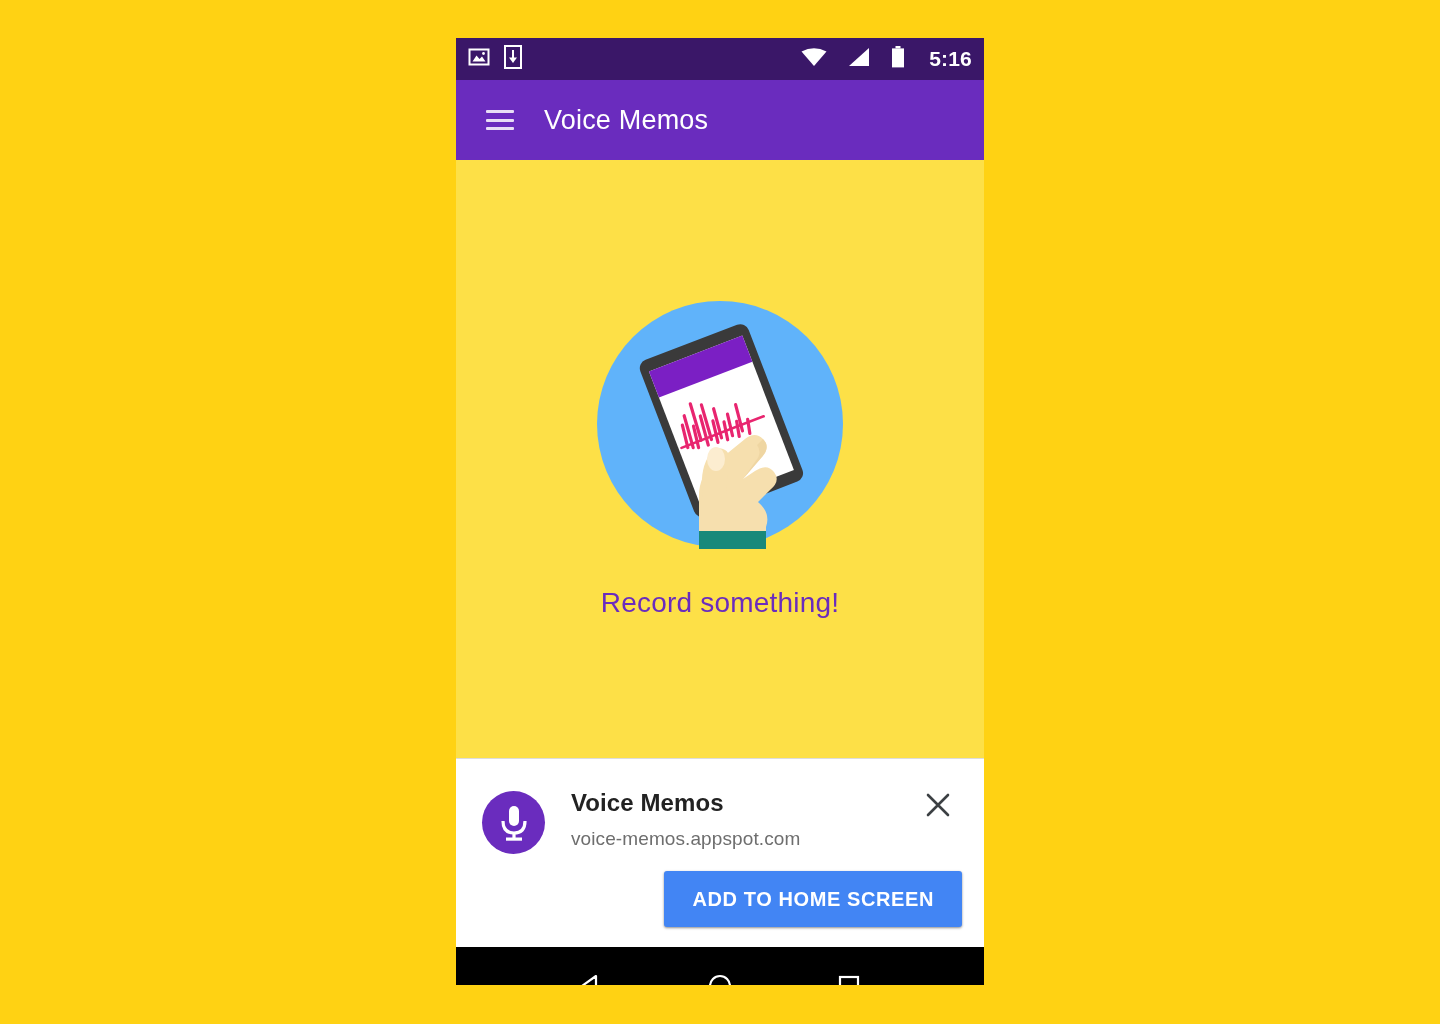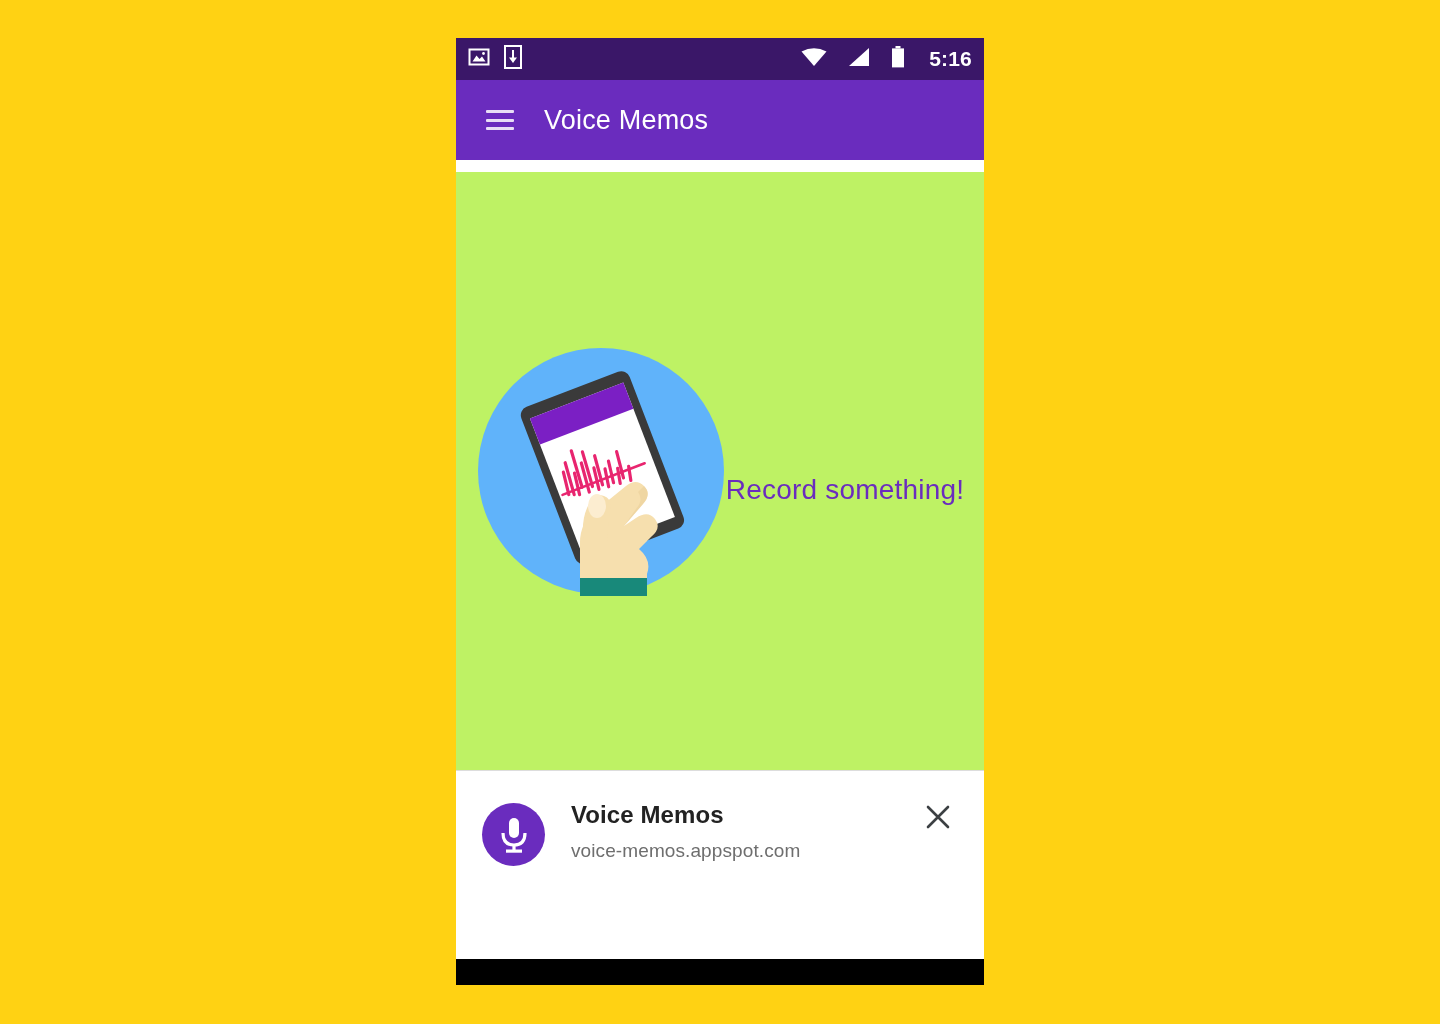--- a/index.html
+++ b/index.html
@@ -63,27 +63,26 @@
   #apptitle {
     margin-left:30px;
     color:#FFFFFF;
     font-size:27px;
     letter-spacing:0.2px;
   }
 
   
   #content {
     height:598px;
-    background:#bef264;
+    background:#fde047;
     display:flex;
-    flex-direction:row;
+    flex-direction:column;
     align-items:center;
     justify-content:center;
     position:relative;
-    margin-top:12px;
   }
   #illustration { width:250px; height:250px; }
   #record-label {
     margin-top:38px;
     font-size:28px;
     color:#6A2CBE;
     letter-spacing:0.2px;
   }
 
   
@@ -282,20 +281,21 @@
       <div class="banner-text">
         <div id="banner-title">Voice Memos</div>
         <div id="banner-url">voice-memos.appspot.com</div>
       </div>
       <div id="close-btn">
         <svg width="28" height="28" viewBox="0 0 28 28">
           <path d="M4 4 L24 24 M24 4 L4 24" stroke="#3C4043" stroke-width="2.6" stroke-linecap="round"></path>
         </svg>
       </div>
     </div>
+    <button id="install-btn">ADD TO HOME SCREEN</button>
   </div>
 
   <div id="navbar">
     <div class="nav-key">
       <svg width="30" height="30" viewBox="0 0 30 30">
         <path d="M20 5 L6 15 L20 25 Z" fill="none" stroke="#FFFFFF" stroke-width="2.2" stroke-linejoin="round"></path>
       </svg>
     </div>
     <div class="nav-key">
       <svg width="30" height="30" viewBox="0 0 30 30">

